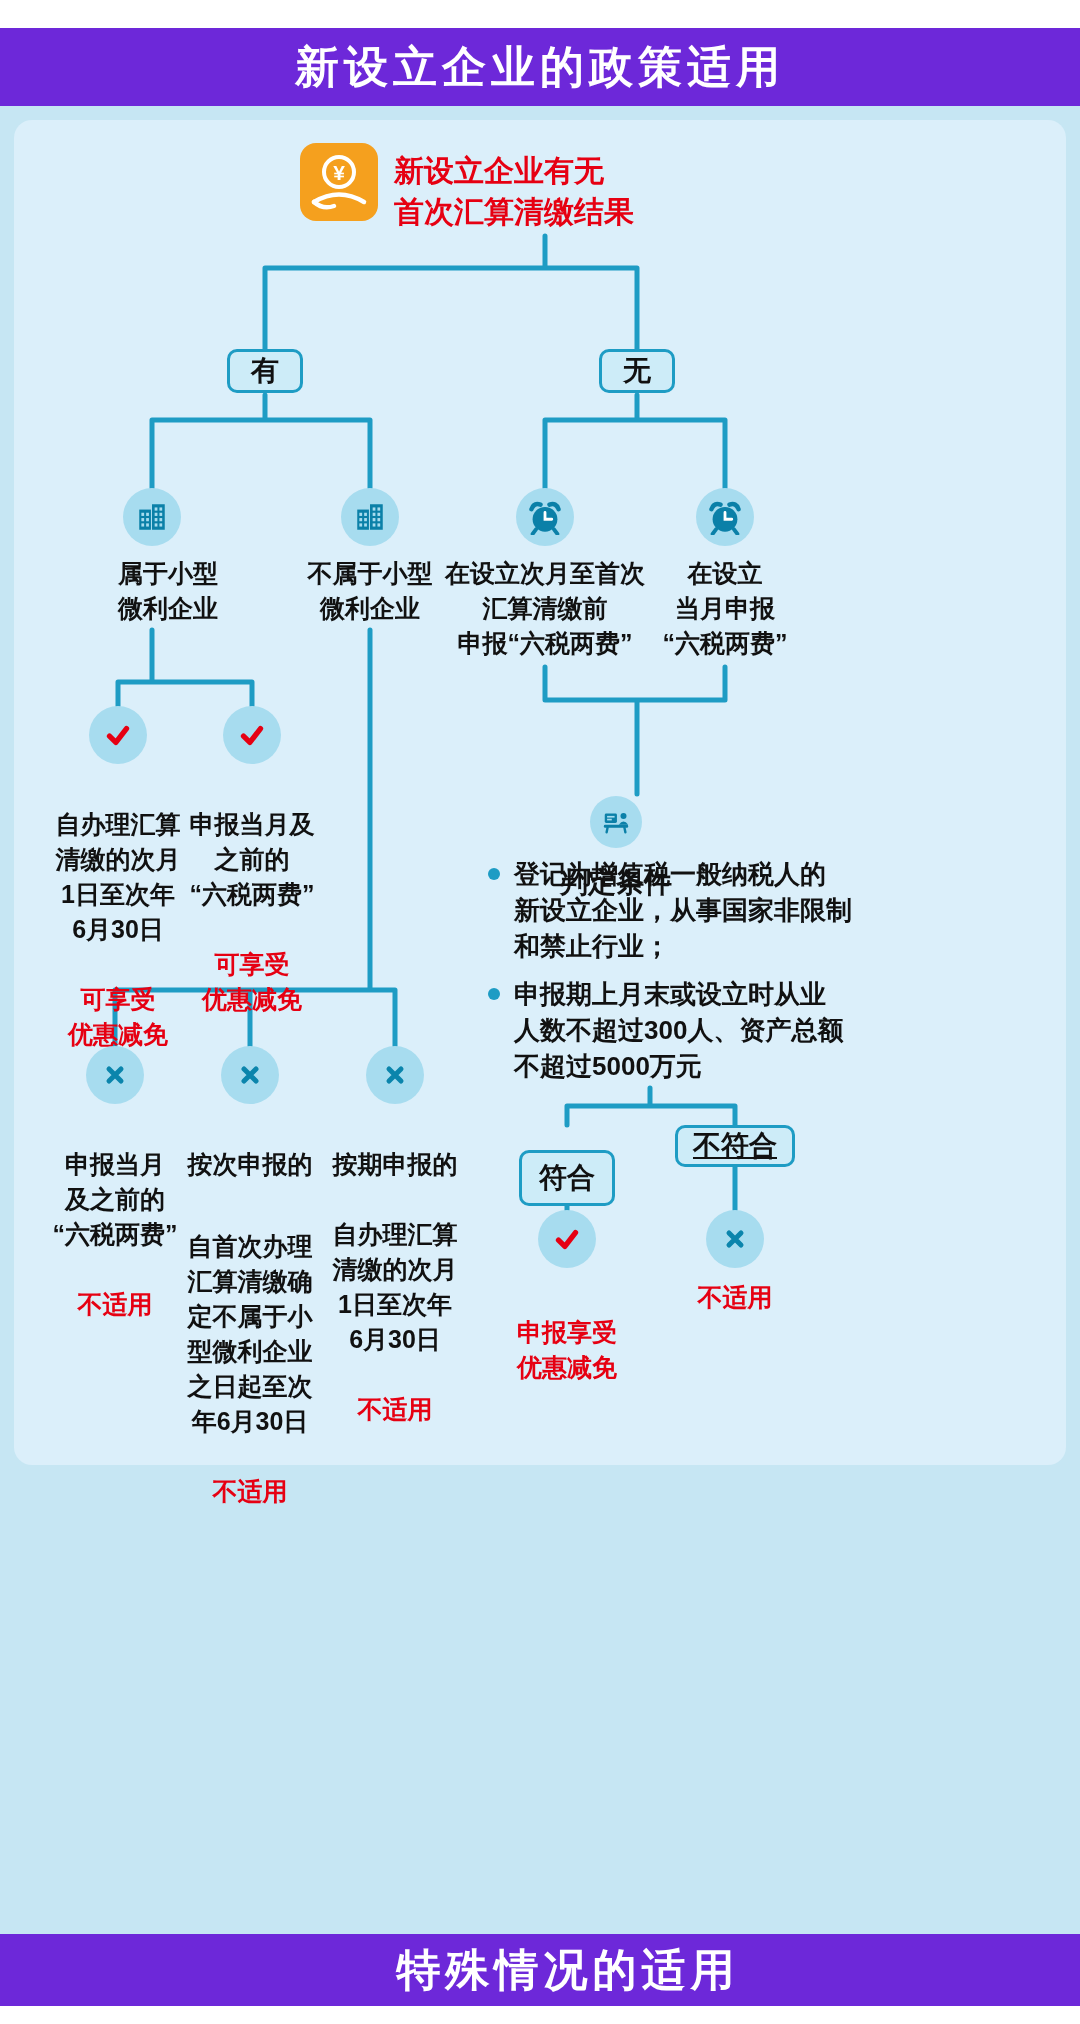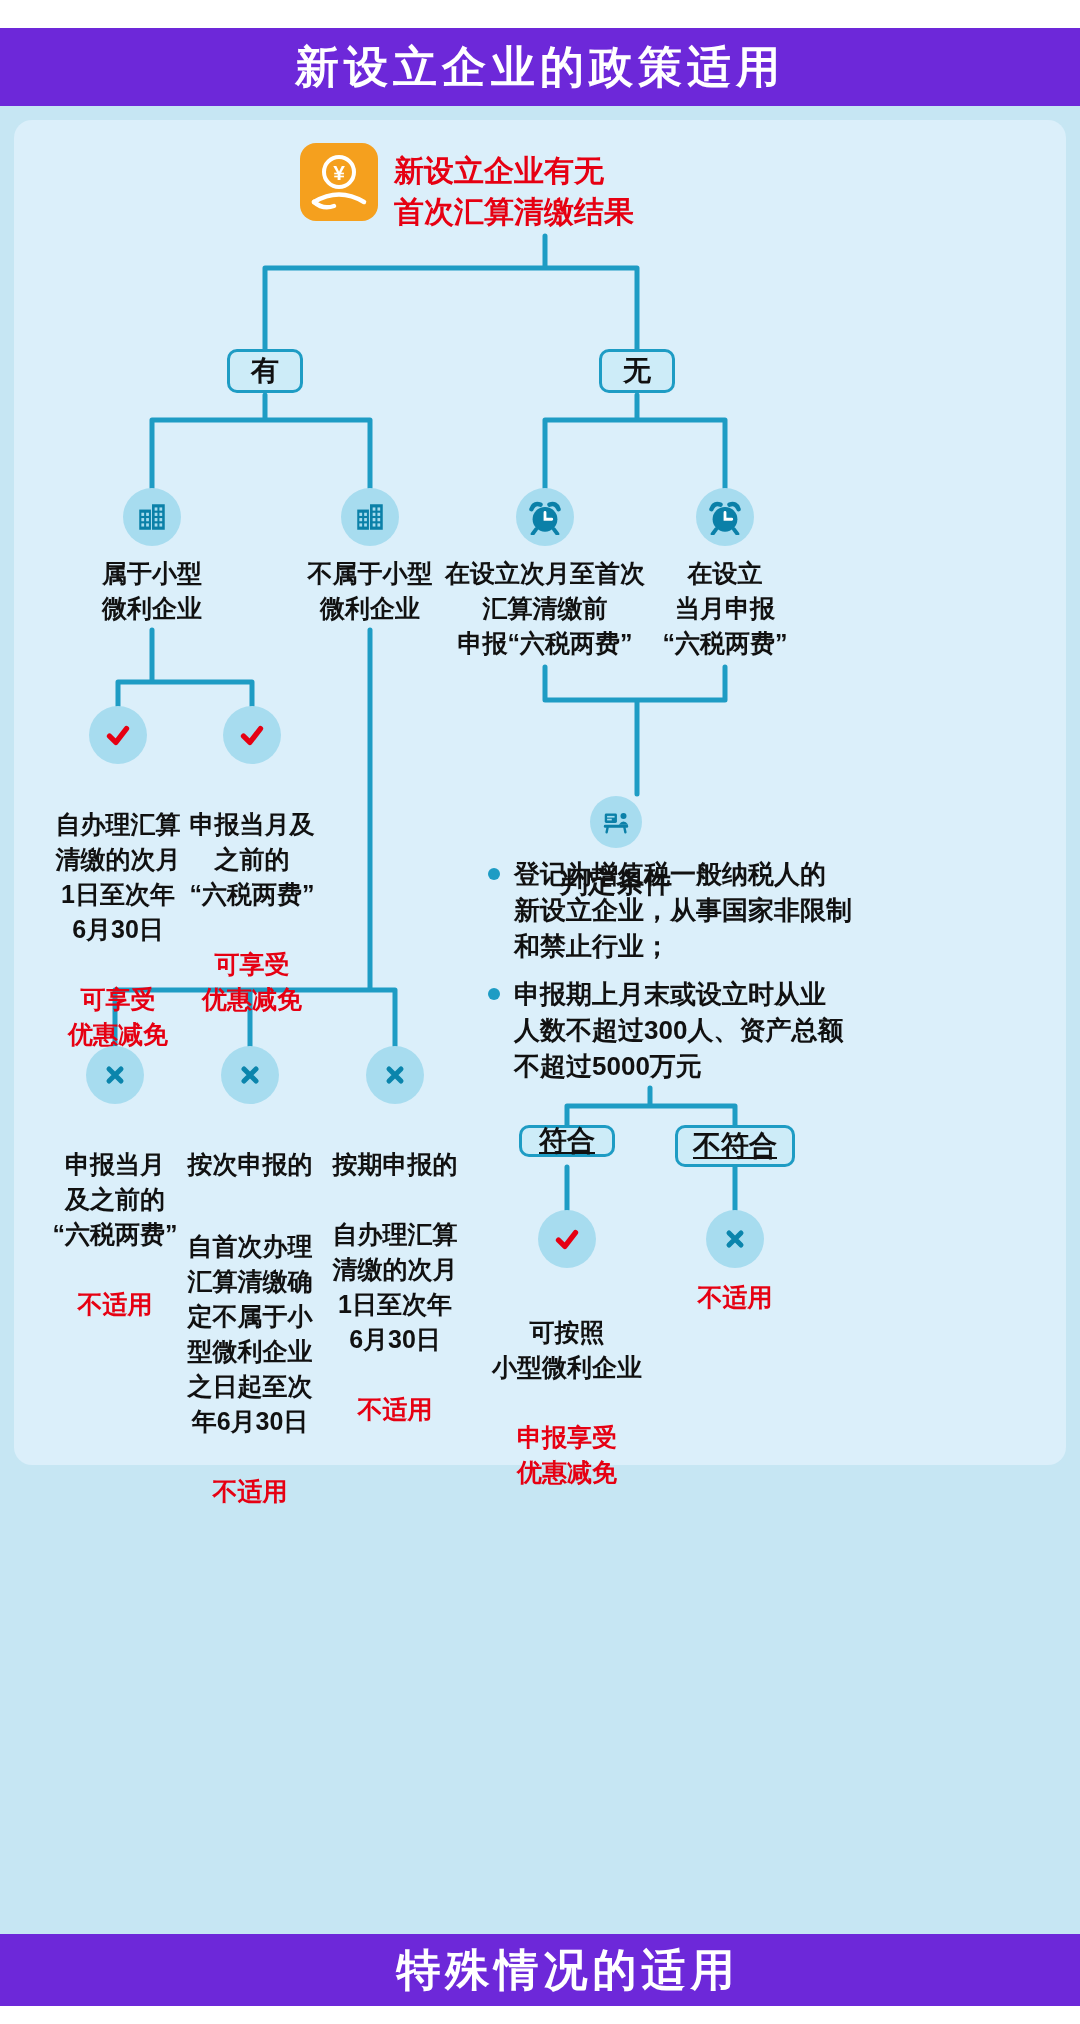--- a/index.html
+++ b/index.html
@@ -137,21 +137,21 @@
   <div class="circle" style="left:696px; top:488px;">
     <svg viewBox="0 0 32 32" width="36" height="36">
       <path d="M4 9 Q6 3 12 5" stroke="#0b80a8" stroke-width="4" fill="none" stroke-linecap="round"></path>
       <path d="M28 9 Q26 3 20 5" stroke="#0b80a8" stroke-width="4" fill="none" stroke-linecap="round"></path>
       <circle cx="16" cy="18" r="11" fill="#0b80a8"></circle>
       <path d="M16 12 V18 H22" stroke="#ffffff" stroke-width="2.5" fill="none" stroke-linecap="round"></path>
       <path d="M8 27 L5 31 M24 27 L27 31" stroke="#0b80a8" stroke-width="3.5" stroke-linecap="round"></path>
     </svg>
   </div>
 
-  <div class="lbl" style="left:152px; top:556px;">属于小型
+  <div class="lbl" style="left:168px; top:556px;">属于小型
 微利企业</div>
   <div class="lbl" style="left:370px; top:556px;">不属于小型
 微利企业</div>
   <div class="lbl" style="left:545px; top:556px;">在设立次月至首次
 汇算清缴前
 申报“六税两费”</div>
   <div class="lbl" style="left:725px; top:556px;">在设立
 当月申报
 “六税两费”</div>
 
@@ -244,37 +244,35 @@
 新设立企业，从事国家非限制
 和禁止行业；</span>
   </div>
   <div class="bullet" style="top:976px;">
     <span class="dot"></span>
     <span class="btxt">申报期上月末或设立时从业
 人数不超过300人、资产总额
 不超过5000万元</span>
   </div>
 
-  <div class="pill" style="left:519px; top:1125px; width:96px; height:32px;text-decoration:underline;">符合</div>
+  <div class="pill" style="left:519px; top:1150px; width:96px; height:56px;">符合</div>
   <div class="pill" style="left:675px; top:1125px; width:120px; height:42px;text-decoration:underline;">不符合</div>
 
   <div class="circle" style="left:538px; top:1210px;">
     <svg viewBox="0 0 32 32" width="34" height="34">
         <path d="M8 17 L14 23 L24 10" stroke="#e60012" stroke-width="5" fill="none" stroke-linecap="round" stroke-linejoin="round"></path>
       </svg>
   </div>
   <div class="circle" style="left:706px; top:1210px;">
     <svg viewBox="0 0 32 32" width="32" height="32">
         <path d="M10 10 L22 22 M22 10 L10 22" stroke="#0b85ac" stroke-width="5" stroke-linecap="round"></path>
       </svg>
   </div>
 
   <div class="lbl" style="left:567px; top:1280px;">
-    <div>可按照
-小型微利企业</div>
     <div class="red">申报享受
 优惠减免</div>
   </div>
   <div class="lbl red" style="left:735px; top:1280px;">不适用</div>
 
   <div class="banner ftr">特殊情况的适用</div>
 
 </div>
 
 </body></html>

